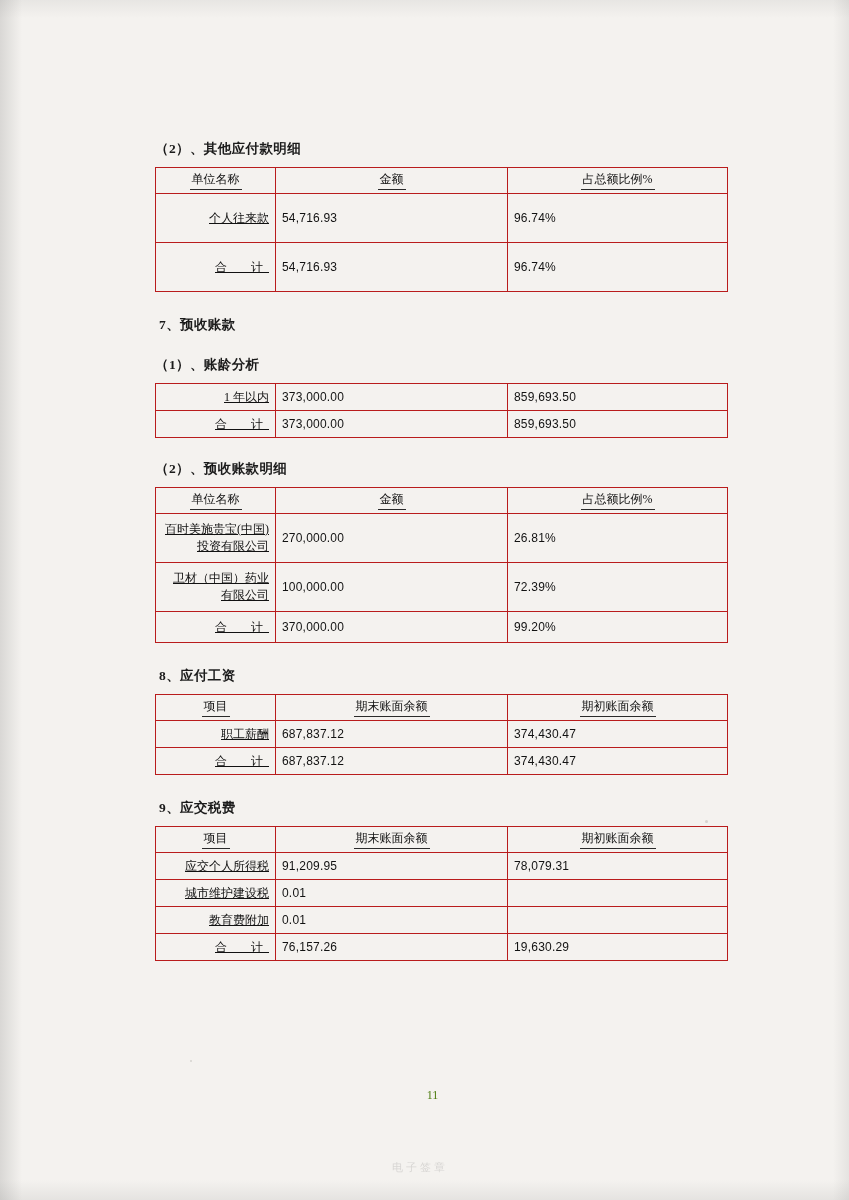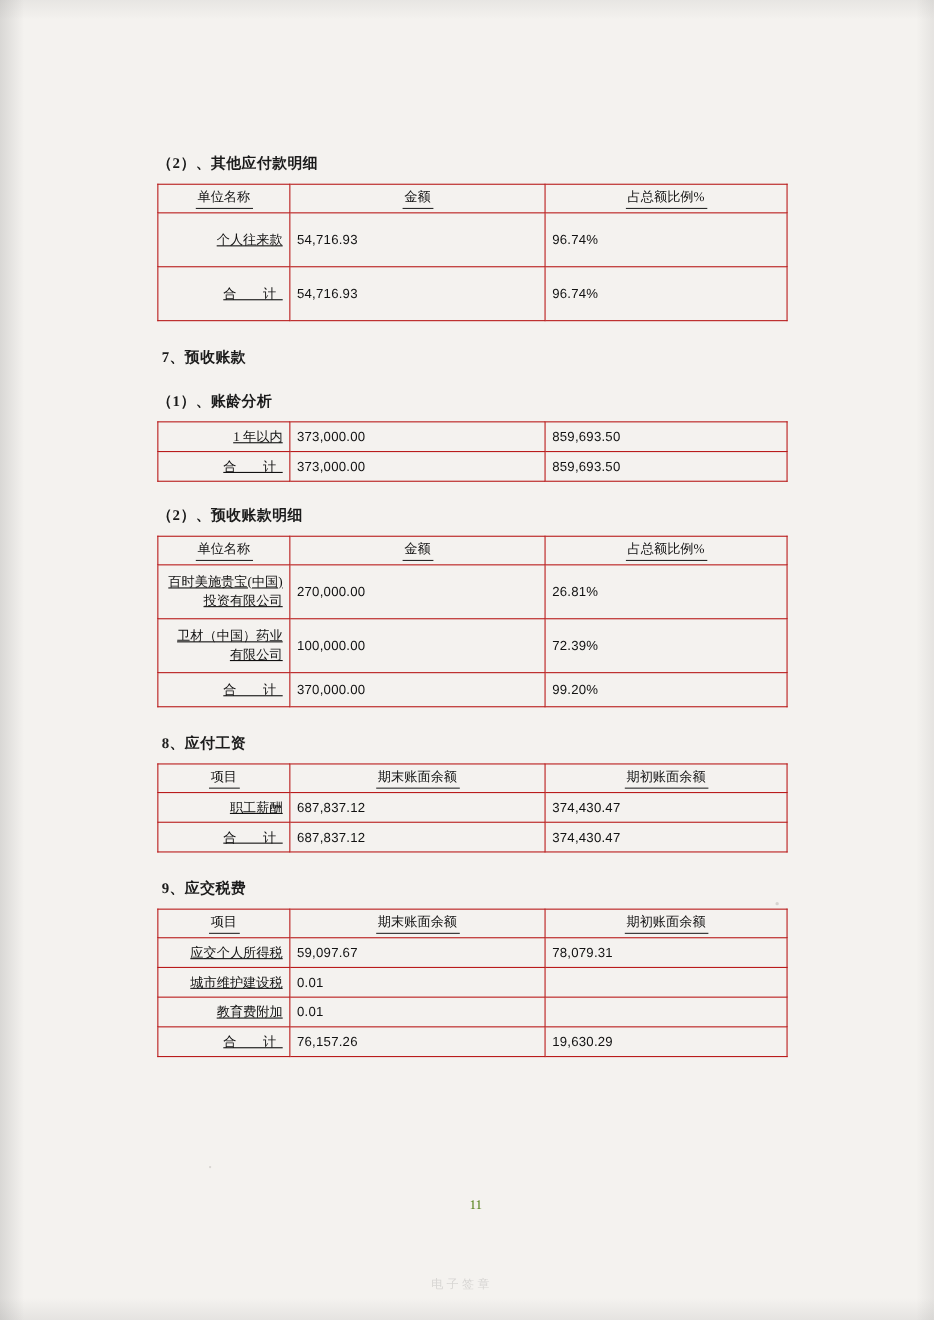--- a/index.html
+++ b/index.html
@@ -25,21 +25,21 @@
     background:
       linear-gradient(90deg, rgba(120,120,120,0.22) 0px, rgba(255,255,255,0) 22px),
       linear-gradient(180deg, rgba(120,120,120,0.10) 0px, rgba(255,255,255,0) 18px),
       linear-gradient(270deg, rgba(120,120,120,0.12) 0px, rgba(255,255,255,0) 16px),
       linear-gradient(0deg, rgba(120,120,120,0.12) 0px, rgba(255,255,255,0) 20px),
       #f4f2ef;
     pointer-events: none;
   }
   .content {
     position: absolute;
-    left: 143px;
+    left: 155px;
     top: 140px;
     width: 572px;
   }
   .heading {
     font-size: 13.5px;
     font-weight: bold;
     color: #1b1b1b;
     letter-spacing: 0.4px;
     margin: 0 0 9px 0;
   }
@@ -257,21 +257,21 @@
           <col style="width:220px">
         </colgroup>
       <tbody>
           <tr>
         <th class="hdr"><span class="ul">项目</span></th>
         <th class="hdr"><span class="ul">期末账面余额</span></th>
         <th class="hdr"><span class="ul">期初账面余额</span></th>
       </tr>
       <tr>
         <td class="lbl row-sm">应交个人所得税</td>
-        <td class="num row-sm">59,097.67</td>
+        <td class="num row-sm">91,209.95</td>
         <td class="num row-sm">78,079.31</td>
       </tr>
       <tr>
         <td class="lbl row-sm">城市维护建设税</td>
         <td class="num row-sm">0.01</td>
         <td class="num row-sm"></td>
       </tr>
       <tr>
         <td class="lbl row-sm">教育费附加</td>
         <td class="num row-sm">0.01</td>

